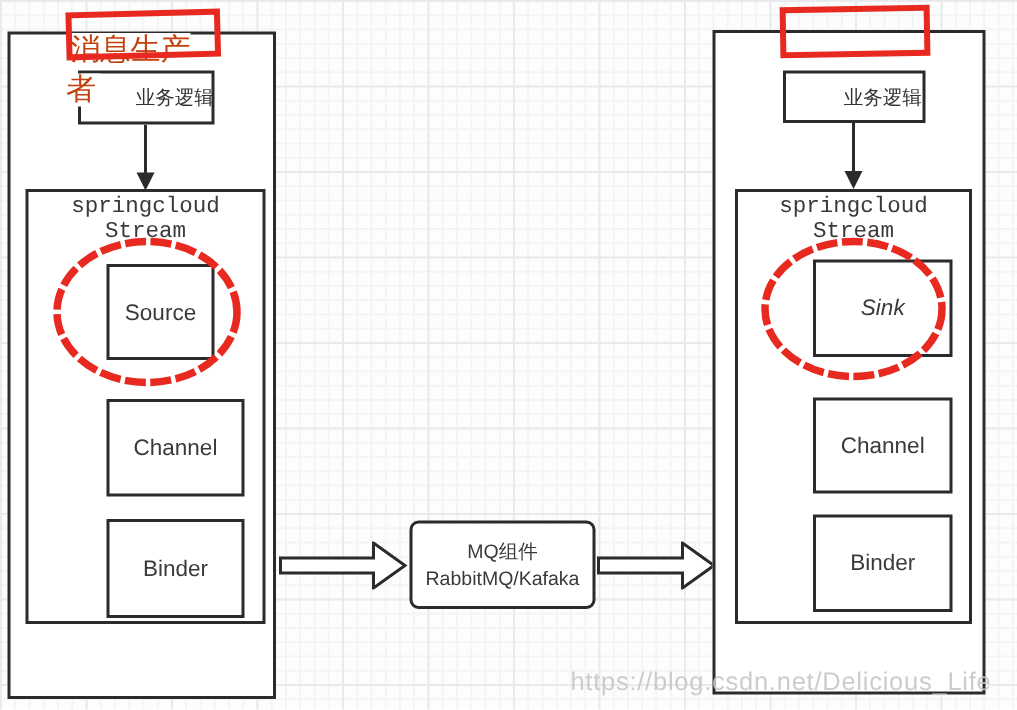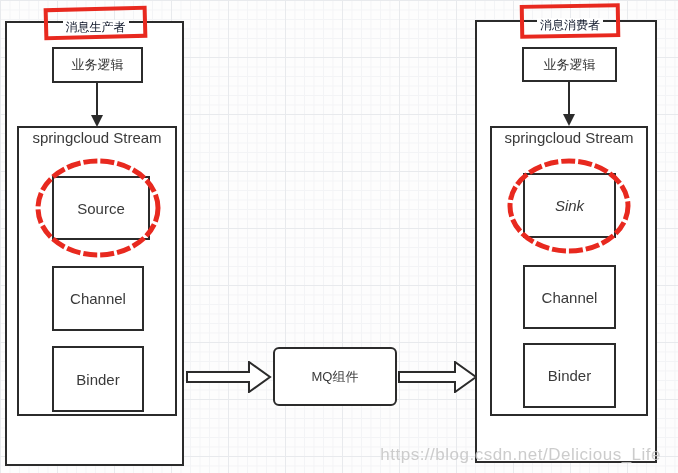--- a/index.html
+++ b/index.html
@@ -18,27 +18,28 @@
       linear-gradient(90deg, #f3f4f6 1px, transparent 1px);
     background-size:57px 57px,57px 57px,9.5px 9.5px,9.5px 9.5px;
   }
   .box{
     position:absolute;box-sizing:border-box;
     border:2px solid #2b2b2b;background:#fff;
   }
   .label-center{
     display:flex;align-items:center;justify-content:center;
     text-align:center;
+    margin-left:19px;
   }
   .comp-label{font-size:15px;color:#3a3a3a;}
   .stream-title{
-    position:absolute;text-align:center;font-size:15px;color:#3a3a3a;
+    position:absolute;text-align:center;font-size:15px;color:#3a3a3a;font-family:Liberation Mono, monospace;
   }
   .group-title{
-    position:absolute;text-align:center;font-size:12px;color:#0f172a;z-index:5;
+    position:absolute;font-size:20px;color:#c2410c;z-index:5;
   }
   .group-title span{background:#fff;padding:0 3px;}
   .red-rect{
     position:absolute;box-sizing:border-box;
     border:4px solid #e8291f;background:transparent;z-index:6;
   }
   .annot-svg{position:absolute;z-index:7;pointer-events:none;}
   .arrow-svg{position:absolute;}
   .mq-text{
     position:absolute;box-sizing:border-box;
@@ -63,21 +64,21 @@
   </div>
 
   <svg class="arrow-svg" style="left:89px;top:83px;" width="16" height="45" viewBox="0 0 16 45">
     <line x1="8" y1="0" x2="8" y2="33" stroke="#2b2b2b" stroke-width="2"></line>
     <polygon points="2,32 14,32 8,44" fill="#2b2b2b"></polygon>
   </svg>
 
   <div class="box" style="left:17px;top:126px;width:160px;height:290px;"></div>
   <div class="stream-title" style="left:17px;top:129px;width:160px;">springcloud Stream</div>
 
-  <div class="box label-center comp-label" style="left:52px;top:176px;width:98px;height:64px;justify-content:center;">
+  <div class="box label-center comp-label" style="left:52px;top:176px;width:72px;height:64px;justify-content:center;">
     <span>Source</span>
   </div>
 
   <svg class="annot-svg" style="left:33px;top:156px;" width="130" height="104" viewBox="0 0 130 104">
     <ellipse cx="65" cy="52" rx="60" ry="47" fill="none" stroke="#e8291f" stroke-width="5" stroke-dasharray="14 3"></ellipse>
   </svg>
 
   <div class="box label-center comp-label" style="left:52px;top:266px;width:92px;height:65px;">
     <span>Channel</span>
   </div>
@@ -91,20 +92,21 @@
   </div>
   <div class="red-rect" style="left:44px;top:7px;width:103px;height:32px;transform:rotate(-1.5deg);"></div>
 
   <svg class="arrow-svg" style="left:186px;top:361px;" width="86" height="32" viewBox="0 0 86 32">
     <polygon points="1,11 63,11 63,1 84,16 63,31 63,21 1,21" fill="#ffffff" stroke="#2b2b2b" stroke-width="2" stroke-linejoin="miter"></polygon>
   </svg>
 
   <div class="box" style="left:273px;top:347px;width:124px;height:59px;border-radius:6px;"></div>
   <div class="mq-text" style="left:273px;top:347px;width:124px;height:59px;">
     <span>MQ组件</span>
+    <span>RabbitMQ/Kafaka</span>
   </div>
 
   <svg class="arrow-svg" style="left:398px;top:361px;" width="80" height="32" viewBox="0 0 80 32">
     <polygon points="1,11 57,11 57,1 78,16 57,31 57,21 1,21" fill="#ffffff" stroke="#2b2b2b" stroke-width="2" stroke-linejoin="miter"></polygon>
   </svg>
 
   <div class="box" style="left:475px;top:20px;width:182px;height:443px;"></div>
 
   <div class="box" style="left:522px;top:47px;width:95px;height:35px;font-size:13px;">
     <div class="label-center" style="width:100%;height:100%;">业务逻辑</div>
@@ -127,20 +129,17 @@
   </svg>
 
   <div class="box label-center comp-label" style="left:523px;top:265px;width:93px;height:64px;">
     <span>Channel</span>
   </div>
 
   <div class="box label-center comp-label" style="left:523px;top:343px;width:93px;height:65px;">
     <span>Binder</span>
   </div>
 
-  <div class="group-title" style="left:520px;top:17px;width:100px;">
-    <span>消息消费者</span>
-  </div>
   <div class="red-rect" style="left:520px;top:4px;width:100px;height:34px;transform:rotate(-1deg);"></div>
 
   <div class="watermark">https://blog.csdn.net/Delicious_Life</div>
 
 </div>
 
 </body></html>

